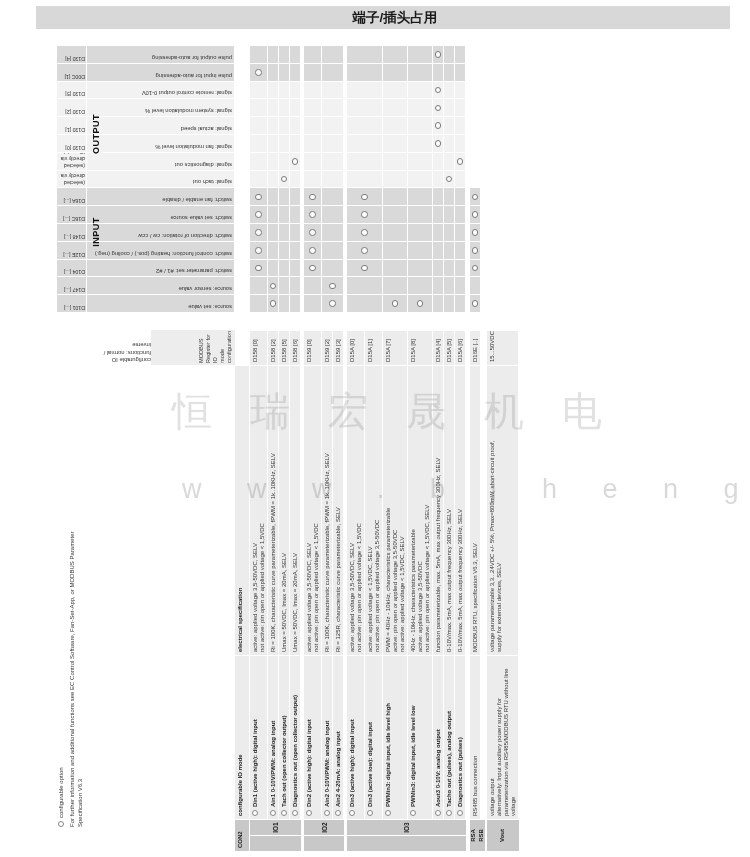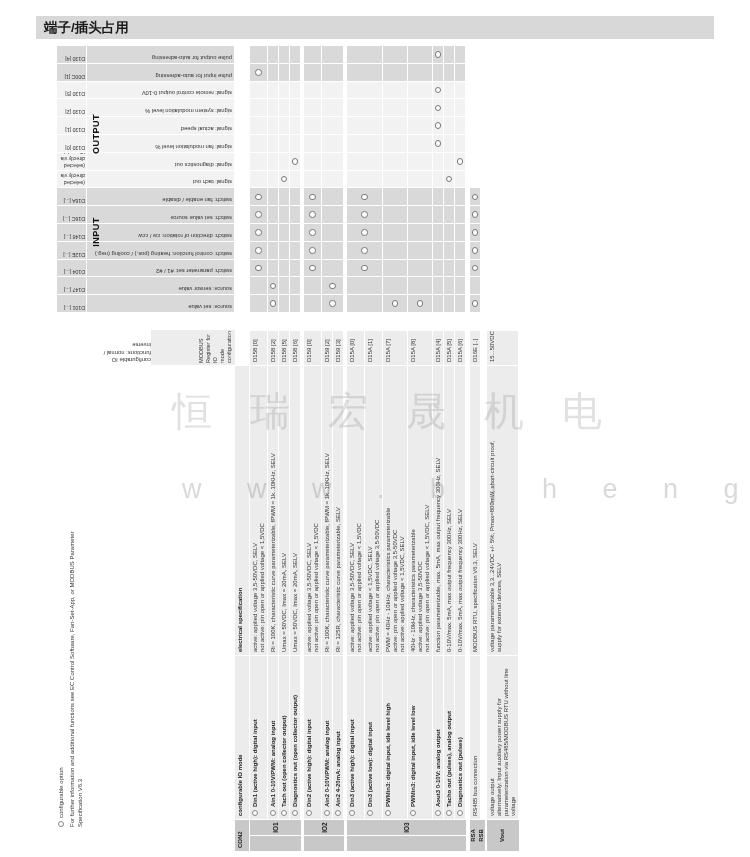--- a/index.html
+++ b/index.html
@@ -1,19 +1,19 @@
 <!DOCTYPE html>
 <html><head>
 <meta charset="utf-8">
 <style>
   html,body{margin:0;padding:0;background:#fff;}
   .page{position:relative;width:750px;height:857px;background:#fff;overflow:hidden;
         font-family:"Liberation Sans",sans-serif;color:#222;}
-  .titlebar{position:absolute;left:36px;top:16px;width:670px;height:23px;background:#d8d8d8;
-        font-size:13.5px;font-weight:bold;line-height:23px;padding-left:8px;color:#1a1a1a;}
+  .titlebar{position:absolute;left:36px;top:6px;width:670px;height:23px;background:#d8d8d8;
+        font-size:13.5px;font-weight:bold;line-height:23px;padding-left:24px;color:#1a1a1a;text-align:center;}
   
   .rotated{position:absolute;left:57px;top:45px;width:806px;height:682px;
         transform-origin:0 0;transform:rotate(-90deg) translateX(-806px);}
   .vtext{writing-mode:vertical-rl;transform:rotate(180deg);}
   .notes{position:absolute;left:24px;top:0;width:305px;font-size:6px;line-height:8px;color:#333;}
   .notes .nline{margin-bottom:3px;}
   .marker{display:inline-block;width:4px;height:4px;border:0.8px solid #888;border-radius:50%;
         margin-right:3px;vertical-align:middle;background:#fff;}
   
   .matrix-header{position:absolute;left:539px;top:0;width:267px;height:178px;display:flex;}

